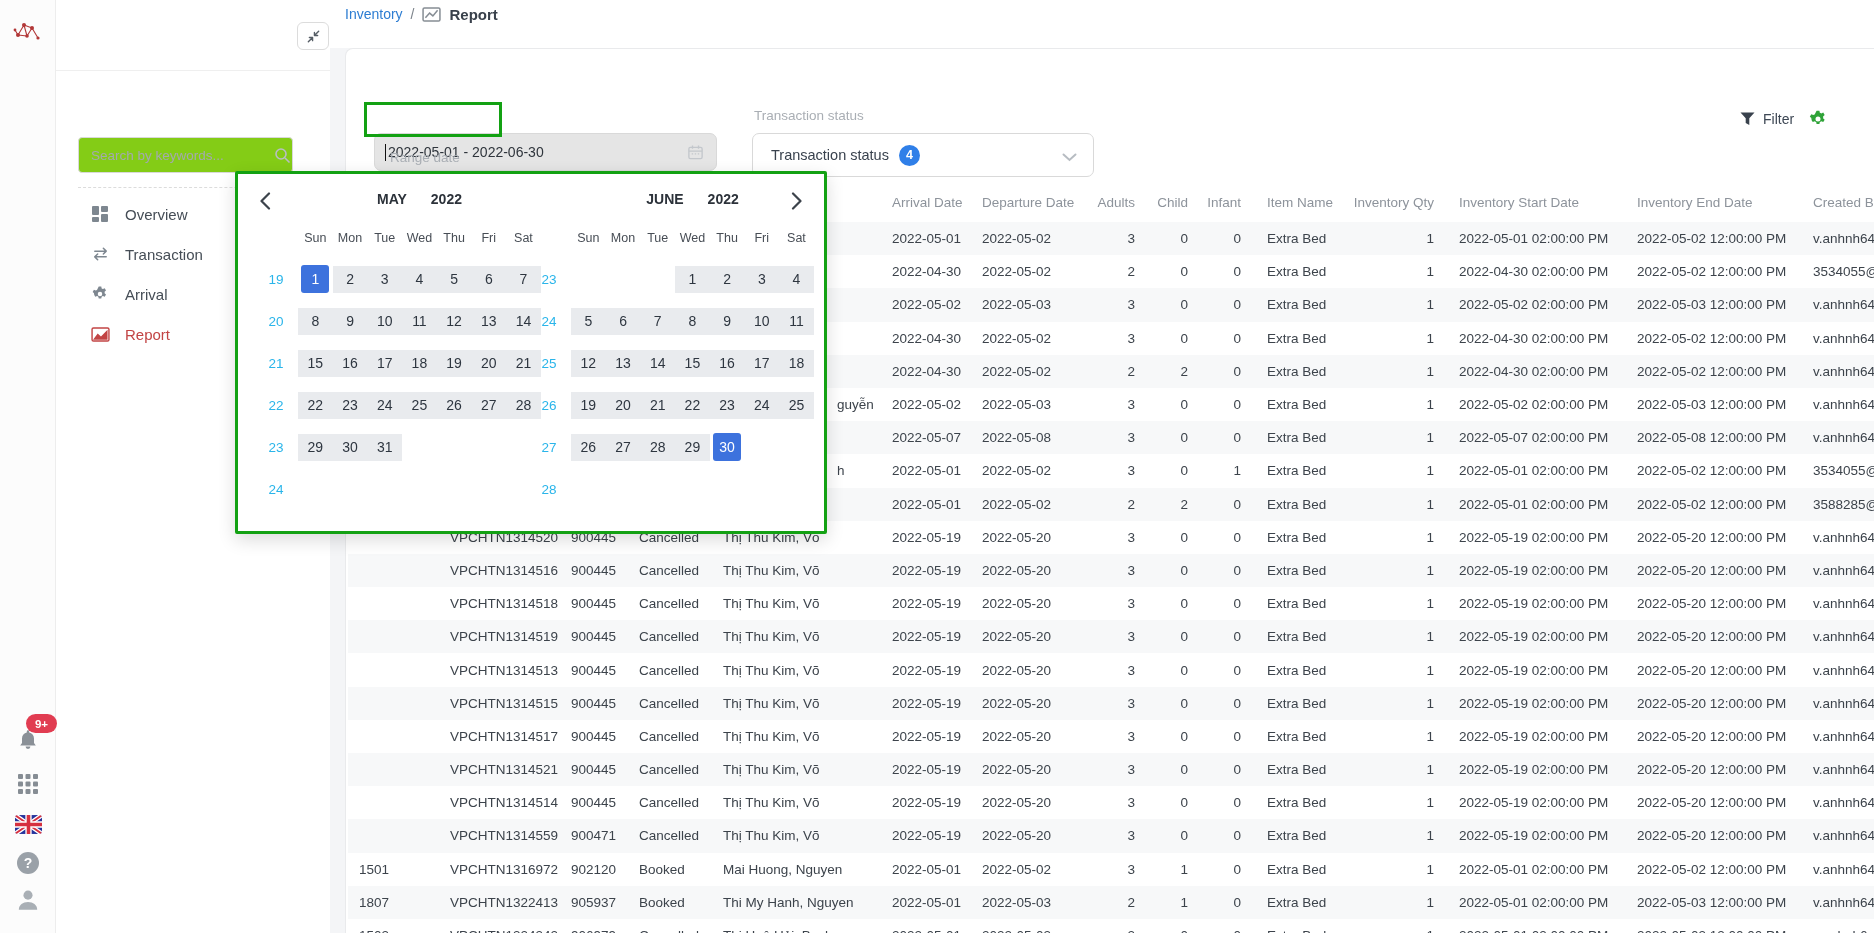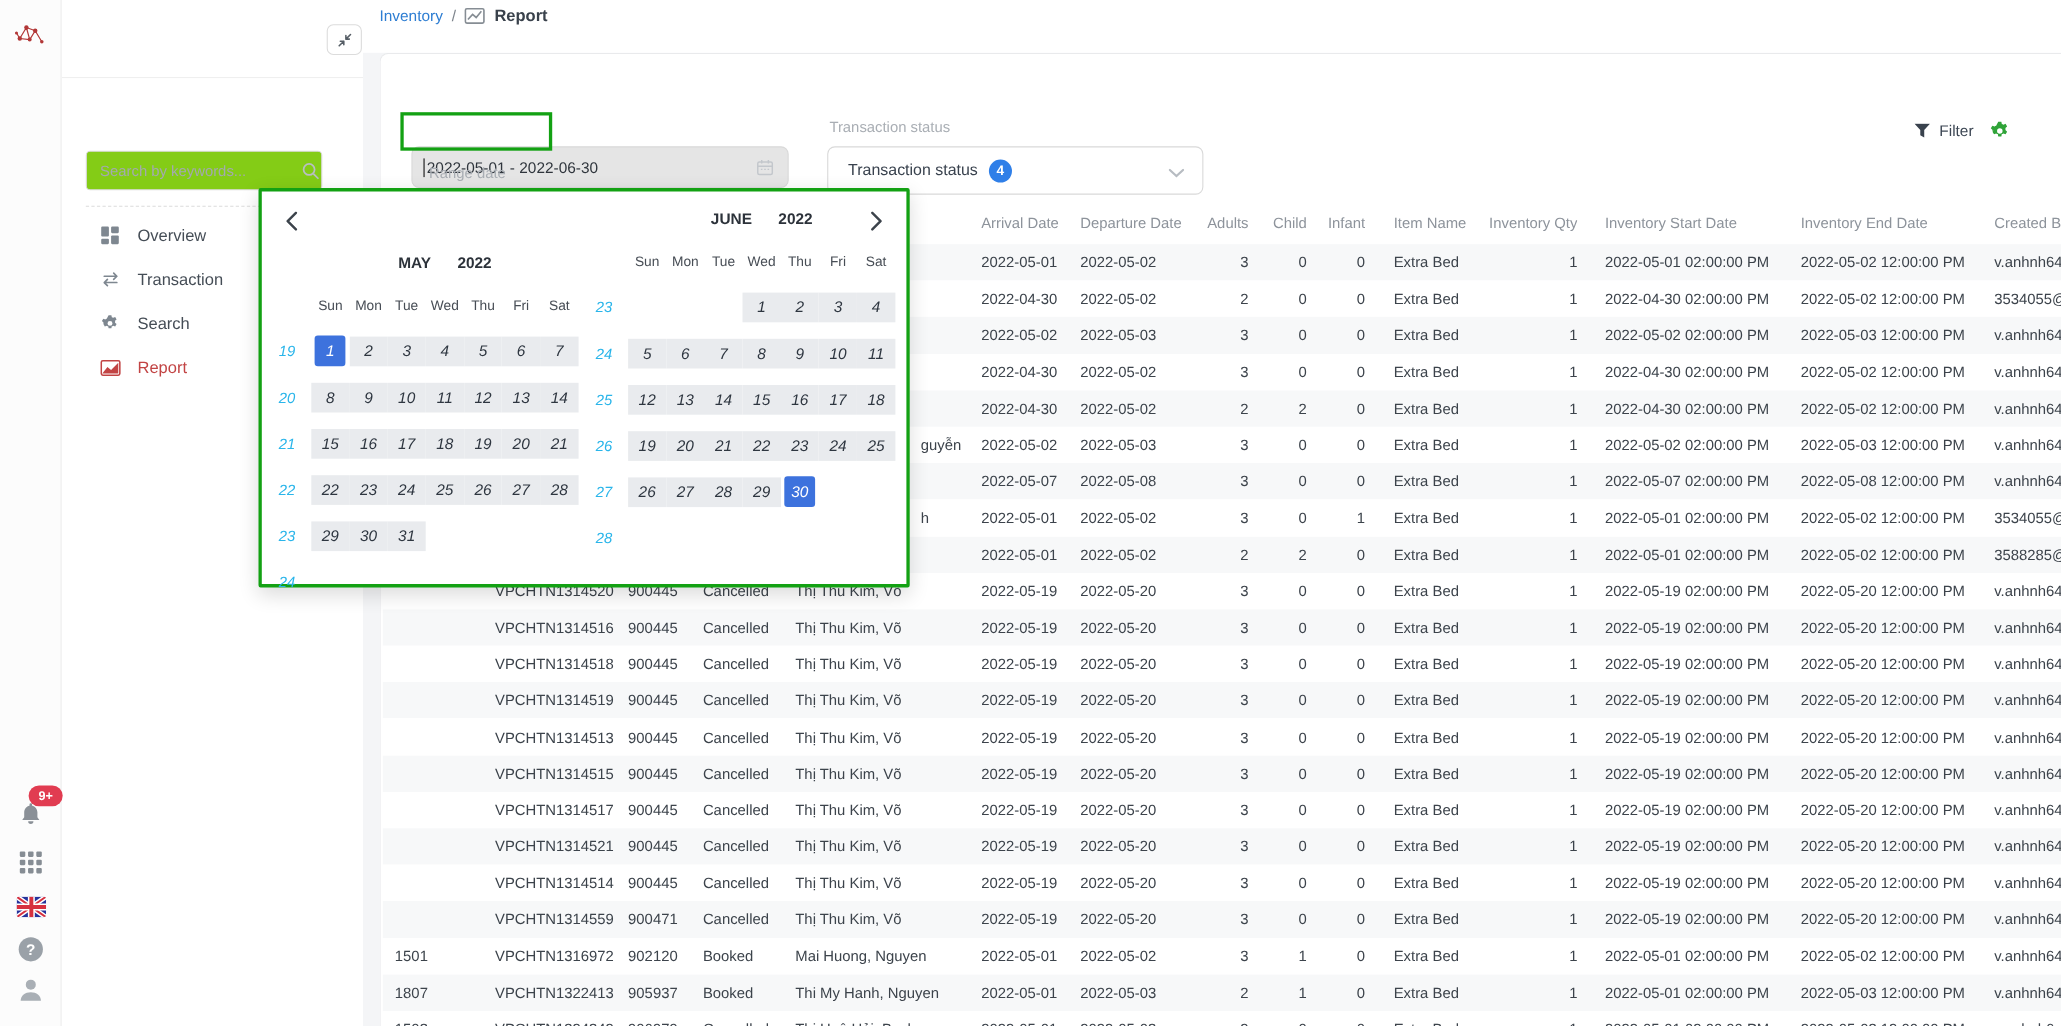--- a/index.html
+++ b/index.html
@@ -92,27 +92,27 @@
   .c-start, .c-end { padding-left:25px; }
   .c-created { padding-left:23px; }
 
   
   .calendar-popup { position:absolute; left:235px; top:171px; width:592px; height:363px; background:#fff;
     border:3px solid #13a113; border-radius:2px; box-shadow:0 6px 18px rgba(0,0,0,.14); z-index:20; }
   .cal-nav { position:absolute; top:14px; width:26px; height:26px; background:none; border:none; cursor:pointer;
     display:flex; align-items:center; justify-content:center; }
   .cal-prev { left:14px; } .cal-next { right:14px; }
   .month { position:absolute; top:0; width:287px; }
-  .month.m0 { left:1px;margin-top:40px; } .month.m1 { left:289px; }
+  .month.m0 { left:16px; } .month.m1 { left:289px; }
   .mhead { height:38px; margin-top:6px; margin-left:44px; display:flex; align-items:center; justify-content:center; gap:24px;
     font-size:14px; font-weight:bold; color:#2c323a; }
   .wdays, .week { display:grid; grid-template-columns:44px repeat(7,34.7px); align-items:center; }
   .wdays { height:40px; }
   .wd { text-align:center; font-size:12.5px; color:#474d55; }
-  .week { height:42px;font-style:italic; }
+  .week { height:42px; }
   .wk { text-align:center; font-size:13.5px; color:#2ab5ea; }
   .day { height:27px; display:flex; align-items:center; justify-content:center; font-size:14px; color:#2e3640; cursor:default; }
   .day.in { background:#e9ebee; cursor:pointer; }
   .day.sel { cursor:pointer; }
   .day.sel span { width:28px; height:28px; background:#3d72dd; color:#fff; border-radius:3px; display:flex; align-items:center; justify-content:center; }
 
   .annotation-box { position:absolute; left:364px; top:102px; width:138px; height:35px; border:3px solid #13a113; z-index:40; pointer-events:none; }
 </style>
 </head>
 <body>
@@ -205,21 +205,21 @@
             </svg>
           </span>
           <span class="mi-label">Transaction</span>
         </div>
         <div class="menu-item">
           <span class="mi-icon">
             <svg width="18" height="18" viewBox="0 0 24 24" fill="currentColor">
               <path fill-rule="evenodd" d="M10.3 2h3.4l.5 2.5c.6.2 1.2.4 1.7.8l2.4-1 1.7 2.9-1.9 1.7c.1.4.1.7.1 1.1s0 .7-.1 1.1l1.9 1.7-1.7 2.9-2.4-1c-.5.4-1.1.6-1.7.8l-.5 2.5h-3.4l-.5-2.5c-.6-.2-1.2-.4-1.7-.8l-2.4 1-1.7-2.9 1.9-1.7C4 12.7 4 12.4 4 12s0-.7.1-1.1L2.2 9.2l1.7-2.9 2.4 1c.5-.4 1.1-.6 1.7-.8L10.3 2z M12 15a3 3 0 1 0 0-6 3 3 0 0 0 0 6z"></path>
             </svg>
           </span>
-          <span class="mi-label">Search</span>
+          <span class="mi-label">Arrival</span>
         </div>
         <div class="menu-item active">
           <span class="mi-icon">
             <svg width="19" height="15" viewBox="0 0 20 16" fill="none">
               <rect x="1" y="1" width="18" height="14" rx="1.5" stroke="currentColor" stroke-width="1.5"></rect>
               <path d="M2 13.5 L7 7 L10.5 10 L17.5 3 V13.5 Z" fill="currentColor"></path>
             </svg>
           </span>
           <span class="mi-label">Report</span>
         </div>

